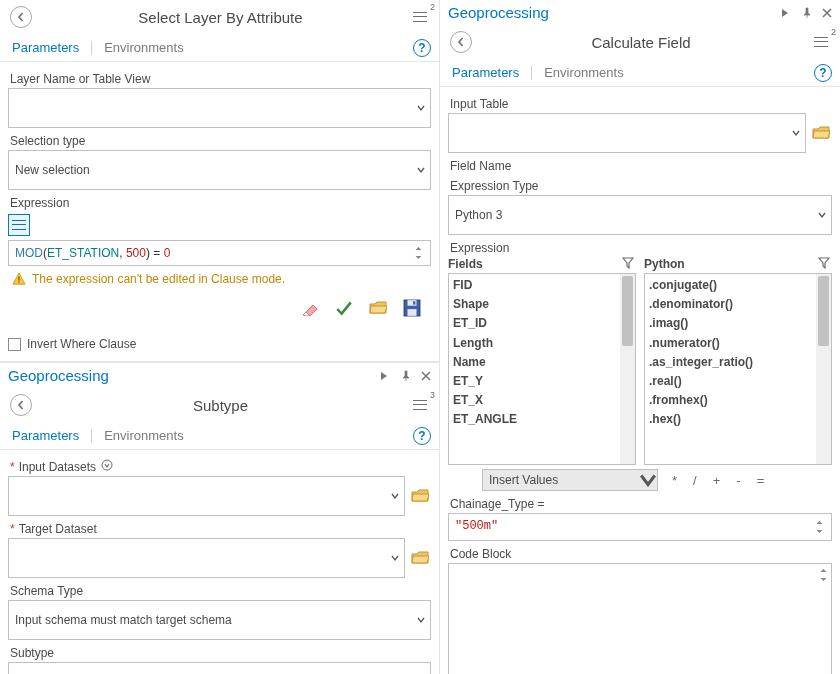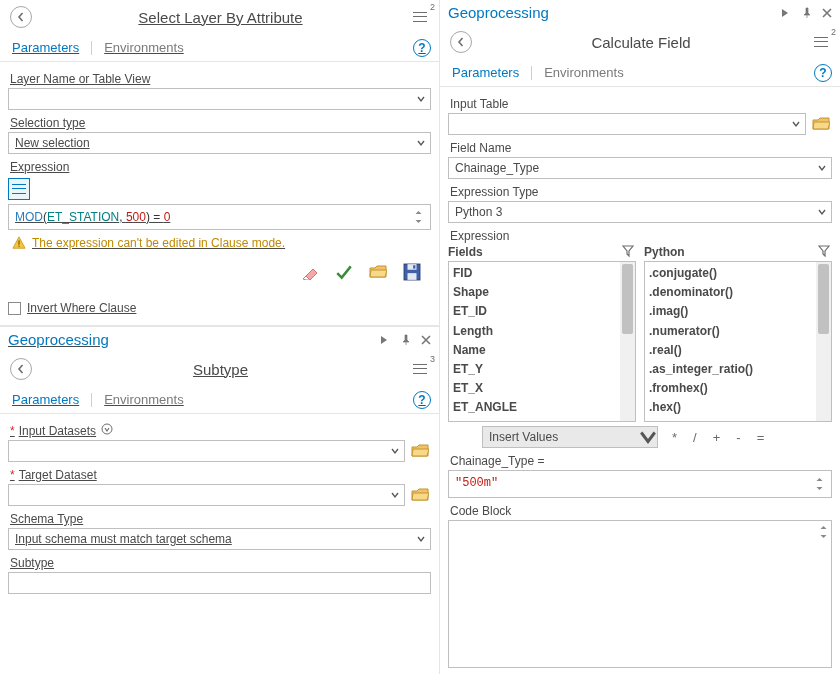--- a/index.html
+++ b/index.html
@@ -1,18 +1,18 @@
 <!DOCTYPE html>
 <html><head>
 <meta charset="utf-8">
 <style>
   * { box-sizing: border-box; margin: 0; padding: 0; font-family: "Segoe UI", Arial, sans-serif; }
   body { font-size: 12px; color: #4a4a4a; background: #fff; width: 840px; height: 674px; overflow: hidden; }
   .app { display: flex; width: 840px; height: 674px; }
-  .left-col { width: 440px; height: 674px; display: flex; flex-direction: column; border-right: 1px solid #e5e5e5; text-decoration: underline; }
+  .left-col { width: 440px; height: 674px; display: flex; flex-direction: column; border-right: 1px solid #e5e5e5; }
   .right-col { width: 400px; height: 674px; display: flex; flex-direction: column; }
 
   .pane-select { flex: 0 0 auto; }
   .pane-append { flex: 0 0 auto; border-top: 2px solid #e5e5e5; }
   .pane-header-row { display: flex; align-items: center; font-size: 15px; color: #0079c1; padding: 4px 6px 4px 8px; }
   .pane-header-row .spacer { flex: 1; }
   .hdr-title { color: #0079c1; font-weight: 400; }
   .hdr-icon { width: 14px; height: 14px; margin-left: 6px; display: inline-flex; align-items: center; justify-content: center; color: #656565; }
   .hdr-icon svg { width: 12px; height: 12px; }
 
@@ -28,21 +28,21 @@
   .tabs-row { display: flex; align-items: center; padding: 4px 8px; border-bottom: 1px solid #e5e5e5; }
   .tab { font-size: 13px; padding: 2px 4px; cursor: pointer; }
   .tab.active { color: #0079c1; }
   .tab.inactive { color: #7a7a7a; }
   .tab-sep { width: 1px; height: 14px; background: #cfcfcf; margin: 0 8px; }
   .help-icon { margin-left: auto; width: 18px; height: 18px; border: 1.5px solid #0079c1; border-radius: 50%; display: flex; align-items: center; justify-content: center; color: #0079c1; font-size: 12px; font-weight: 600; }
 
   .form-body { padding: 4px 8px 8px 8px; }
   .field-label { font-size: 12px; color: #4a4a4a; margin: 6px 0 2px 2px; }
   .field-label.req::before { content: "*"; color: #c9302c; margin-right: 4px; }
-  .dd { display: flex; align-items: center; height: 22px; border: 1px solid #bfbfbf; background: #fff; position: relative; }
+  .dd { display: flex; align-items: center; height: 40px; border: 1px solid #bfbfbf; background: #fff; position: relative; }
   .dd .dd-val { flex: 1; padding: 0 6px; font-size: 12px; color: #4a4a4a; white-space: nowrap; overflow: hidden; }
   .dd .dd-arrow { width: 18px; height: 20px; display: flex; align-items: center; justify-content: center; color: #666; }
   .dd .dd-arrow svg { width: 8px; height: 8px; }
   .folder-btn { width: 22px; height: 22px; display: flex; align-items: center; justify-content: center; margin-left: 4px; }
   .folder-btn svg { width: 18px; height: 14px; }
   .row-flex { display: flex; align-items: center; }
   .flex1 { flex: 1; }
 
   .sql-icon { width: 22px; height: 22px; border: 1px solid #0079c1; display: flex; align-items: center; justify-content: center; margin: 4px 0; background: #eaf4fb; }
   .sql-icon .lines { width: 14px; height: 10px; border-top: 1.5px solid #0079c1; border-bottom: 1.5px solid #0079c1; position: relative; }
@@ -72,21 +72,21 @@
   .with-reset { display: flex; align-items: center; }
   .with-reset .reset-ic { width: 14px; height: 14px; margin-left: 4px; display: flex; align-items: center; justify-content: center; }
   .with-reset .reset-ic svg { width: 12px; height: 12px; }
 
   
   .fh-cols { display: flex; gap: 8px; margin-top: 2px; }
   .fh-col { flex: 1; display: flex; flex-direction: column; font-weight: bold; }
   .fh-head { display: flex; align-items: center; font-size: 12px; color: #4a4a4a; margin-bottom: 2px; }
   .filter-ic { margin-left: auto; width: 14px; height: 14px; color: #6e6e6e; }
   .filter-ic svg { width: 12px; height: 12px; }
-  .listbox { height: 161px; border: 1px solid #bfbfbf; overflow: hidden; position: relative; }
+  .listbox { height: 192px; border: 1px solid #bfbfbf; overflow: hidden; position: relative; }
   .listbox .items { padding: 2px 4px; font-size: 12px; line-height: 1.6; color: #4a4a4a; }
   .listbox .scrollbar { position: absolute; right: 0; top: 0; bottom: 0; width: 15px; background: #f0f0f0; }
   .listbox .scrollbar .thumb { position: absolute; left: 2px; right: 2px; top: 2px; height: 70px; background: #c1c1c1; border-radius: 2px; }
 
   .insert-row { display: flex; align-items: center; gap: 14px; margin-top: 4px; padding-left: 34px; }
   .insert-dd { width: 176px; height: 22px; border: 1px solid #bfbfbf; background: #e9e9e9; display: flex; align-items: center; }
   .insert-dd .dd-val { font-size: 12px; padding: 0 6px; color: #4a4a4a; flex: 1; }
   .insert-dd .dd-arrow { width: 18px; height: 20px; display: flex; align-items: center; justify-content: center; }
   .oper { display: flex; gap: 16px; color: #6a6a6a; font-size: 13px; }
 
@@ -363,28 +363,20 @@
         </div>
         <div class="folder-btn">
           <svg viewBox="0 0 18 14">
               <path d="M1 3 L6 3 L8 1 L17 1 L17 12 L1 12 Z" fill="#f2c269" stroke="#c49531"></path>
               <path d="M2 5 L18 5 L16 12 L1 12 Z" fill="#f8d98a" stroke="#c49531"></path>
             </svg>
         </div>
       </div>
 
       <div class="field-label">Field Name</div>
-      <div class="dd">
-        <div class="dd-val">Chainage_Type</div>
-        <div class="dd-arrow">
-            <svg viewBox="0 0 8 8">
-              <path d="M1 2 L4 6 L7 2" fill="none" stroke="#555" stroke-width="1.3"></path>
-            </svg>
-          </div>
-      </div>
 
       <div class="field-label">Expression Type</div>
       <div class="dd">
         <div class="dd-val">Python 3</div>
         <div class="dd-arrow">
             <svg viewBox="0 0 8 8">
               <path d="M1 2 L4 6 L7 2" fill="none" stroke="#555" stroke-width="1.3"></path>
             </svg>
           </div>
       </div>
@@ -421,22 +413,22 @@
             <span class="filter-ic"><svg viewBox="0 0 12 12">
                   <path d="M1 1 H11 L7 6 V11 L5 9 V6 Z" fill="none" stroke="#6e6e6e" stroke-width="1.2"></path>
                 </svg></span>
           </div>
           <div class="listbox">
             <div class="items">
               <div>.conjugate()</div>
               <div>.denominator()</div>
               <div>.imag()</div>
               <div>.numerator()</div>
+              <div>.as_integer_ratio()</div>
               <div>.real()</div>
-              <div>.as_integer_ratio()</div>
               <div>.fromhex()</div>
               <div>.hex()</div>
             </div>
             <div class="scrollbar">
                 <div class="thumb"></div>
               </div>
           </div>
         </div>
       </div>
 

